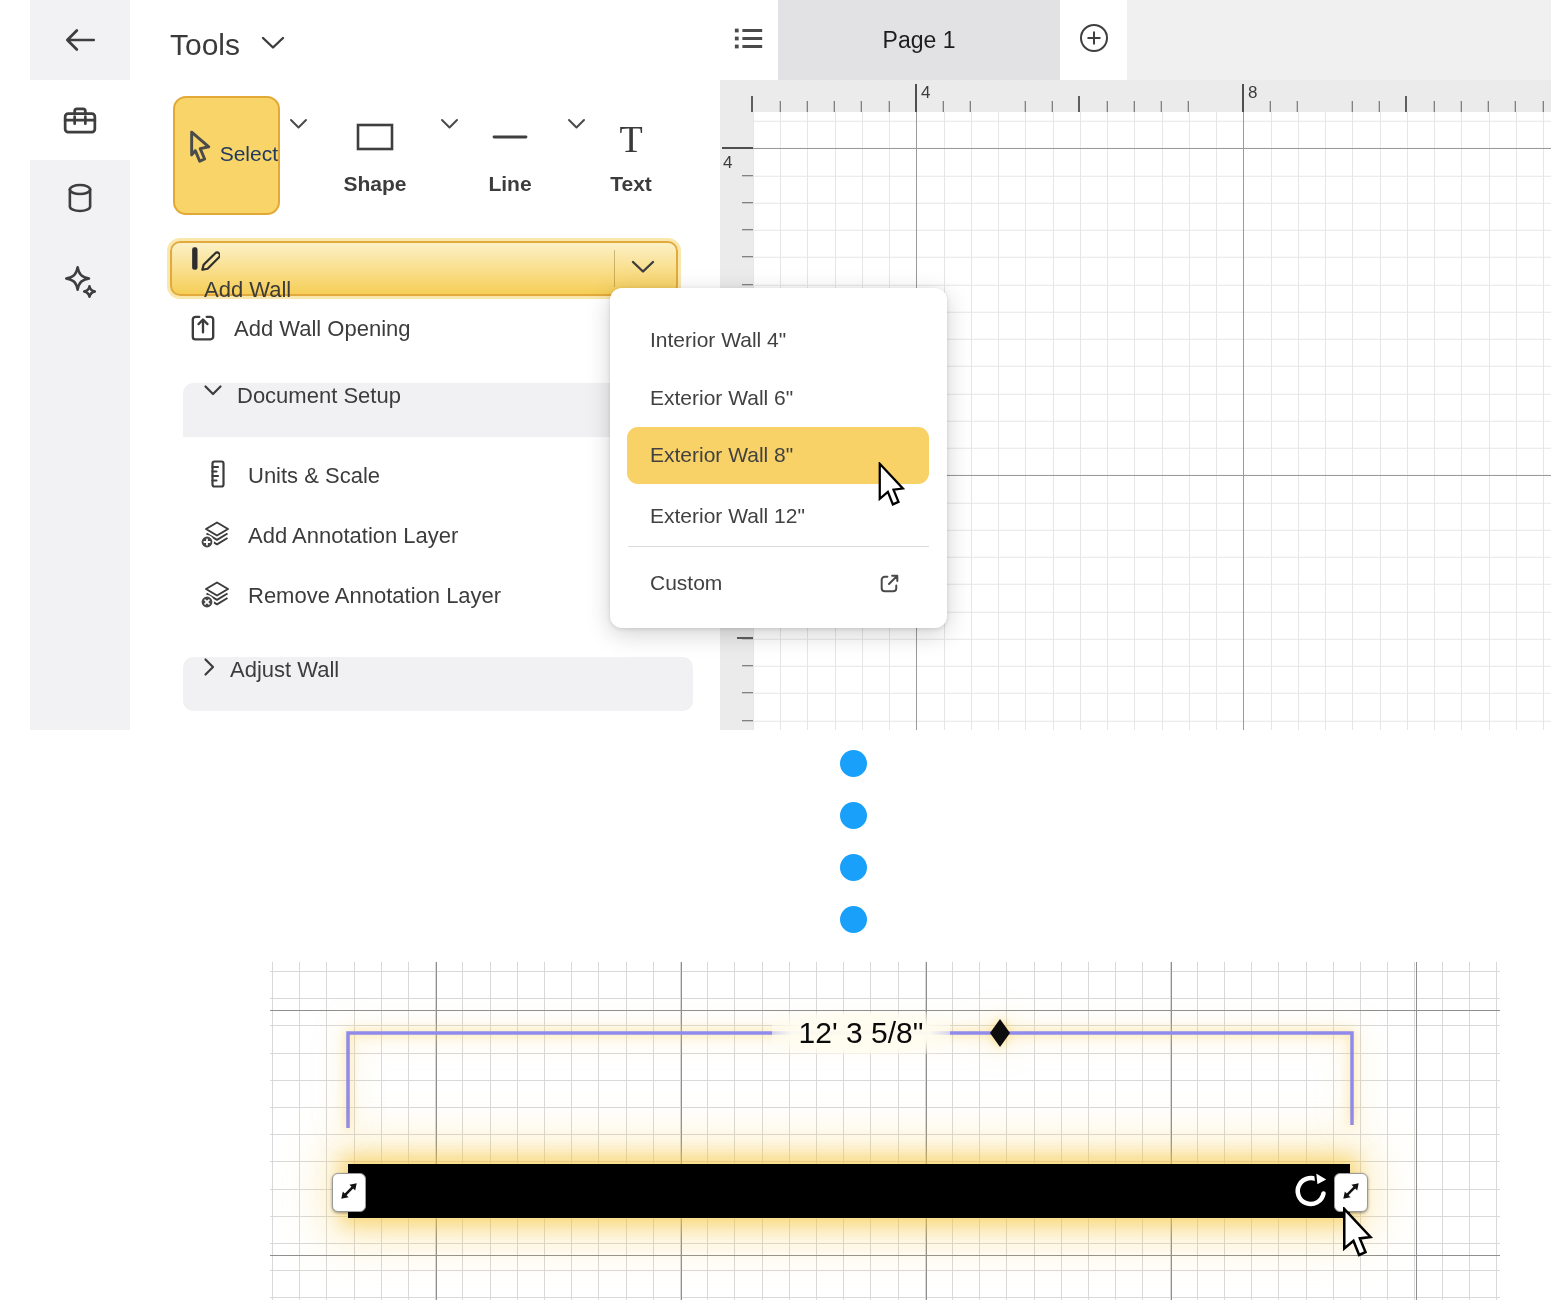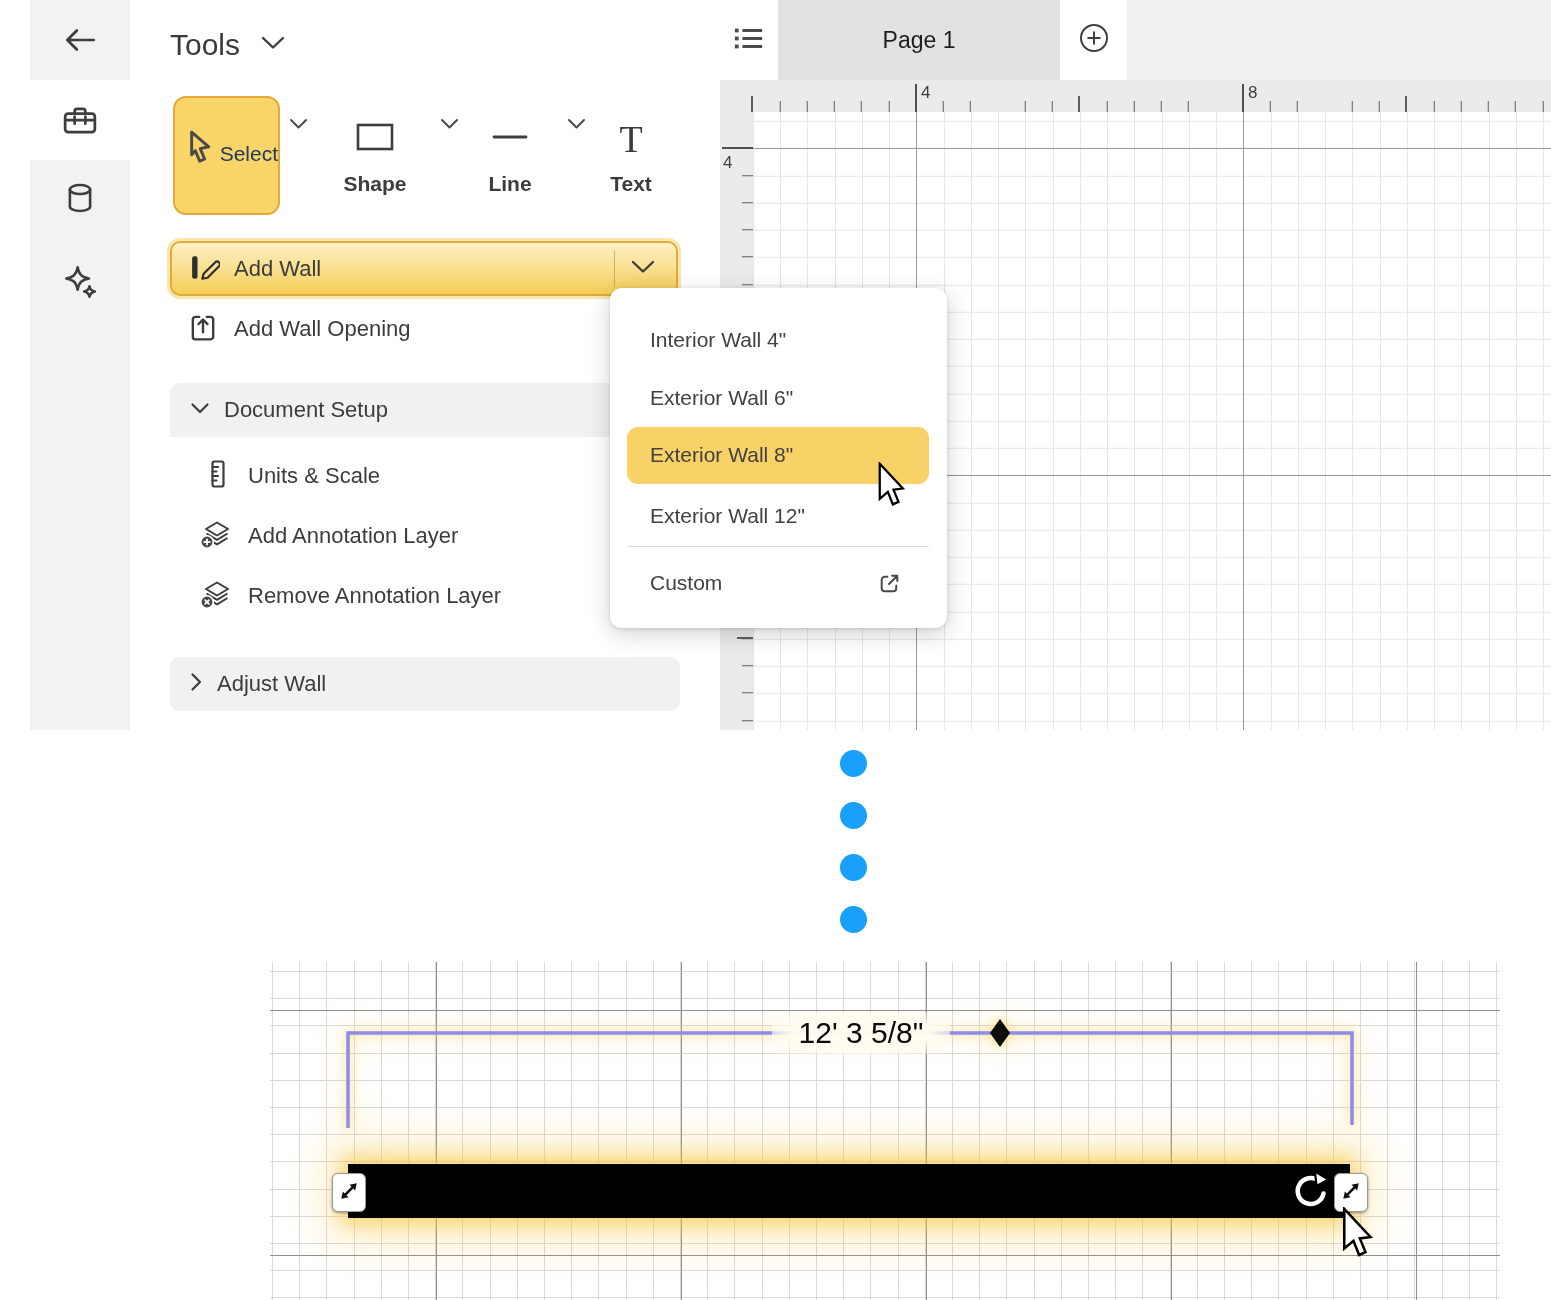--- a/index.html
+++ b/index.html
@@ -17,27 +17,27 @@
   .paneltitle .t{font-size:30px;}
   .toolrow{position:absolute;left:0;top:92px;width:590px;height:125px;}
   .selectbtn{position:absolute;left:43px;top:4px;width:107px;height:119px;border-radius:13px;
     background:#f8d469;border:2px solid #e3a937;display:flex;flex-direction:row;align-items:center;justify-content:flex-end;padding-bottom:12px;cursor:pointer;}
   .selectbtn .lbl{font-size:21px;color:#20395c;margin-top:8px;}
   .toolitem{position:absolute;top:8px;width:92px;height:110px;display:flex;flex-direction:column;align-items:center;justify-content:flex-end;padding-bottom:14px;color:#3c3c3c;cursor:pointer;}
   .toolitem .lbl{font-size:21px;margin-top:16px;font-weight:bold;}
   .tchev{position:absolute;top:24px;color:#4a4a4a;cursor:pointer;}
   .addwall{position:absolute;left:40px;top:241px;width:508px;height:55px;border-radius:10px;
     background:linear-gradient(#fcf1c6,#f6ce58);border:2px solid #e2a93c;box-shadow:0 0 0 3px #fae7ab;
-    display:flex;align-items:center;padding-left:18px;cursor:pointer;}
+    display:flex;align-items:flex-start;padding-left:18px;cursor:pointer;flex-direction:column;}
   .addwall .lbl{font-size:22px;color:#3b3b3b;margin-left:14px;}
   .addwall .divider{position:absolute;left:442px;top:7px;bottom:7px;width:1px;background:rgba(120,90,20,.35);}
   .addwall .chev{position:absolute;left:458px;top:16px;color:#3c3c3c;}
   .rowitem{position:absolute;display:flex;align-items:center;color:#3c3c3c;cursor:pointer;}
   .rowitem .lbl{font-size:22px;margin-left:16px;}
-  .sectionband{position:absolute;left:40px;width:510px;height:54px;background:#f1f1f3;display:flex;align-items:center;padding-left:20px;color:#3c3c3c;cursor:pointer;}
+  .sectionband{position:absolute;left:53px;width:510px;height:54px;background:#f1f1f3;display:flex;padding-left:20px;color:#3c3c3c;cursor:pointer;}
   .sectionband .lbl{font-size:22px;margin-left:14px;}
 
   
   #canvasRegion{position:absolute;left:690px;top:0;width:861px;height:730px;overflow:hidden;background:#fff;}
   .tabbar{position:absolute;left:0;top:0;right:0;height:80px;background:#fff;}
   .tabrest{position:absolute;left:407px;top:0;right:0;height:80px;background:#f0f0f1;}
   .listarea{position:absolute;left:0;top:0;width:58px;height:80px;display:flex;align-items:center;justify-content:center;color:#4a4a4a;cursor:pointer;background:#fff;}
   .tabactive{position:absolute;left:58px;top:0;width:282px;height:80px;background:#e2e2e4;display:flex;align-items:center;justify-content:center;cursor:pointer;}
   .tabactive .lbl{font-size:23px;color:#1d1d1d;}
   .plusarea{position:absolute;left:340px;top:0;width:67px;height:80px;background:#fff;display:flex;align-items:center;justify-content:center;color:#3f3f3f;cursor:pointer;}

